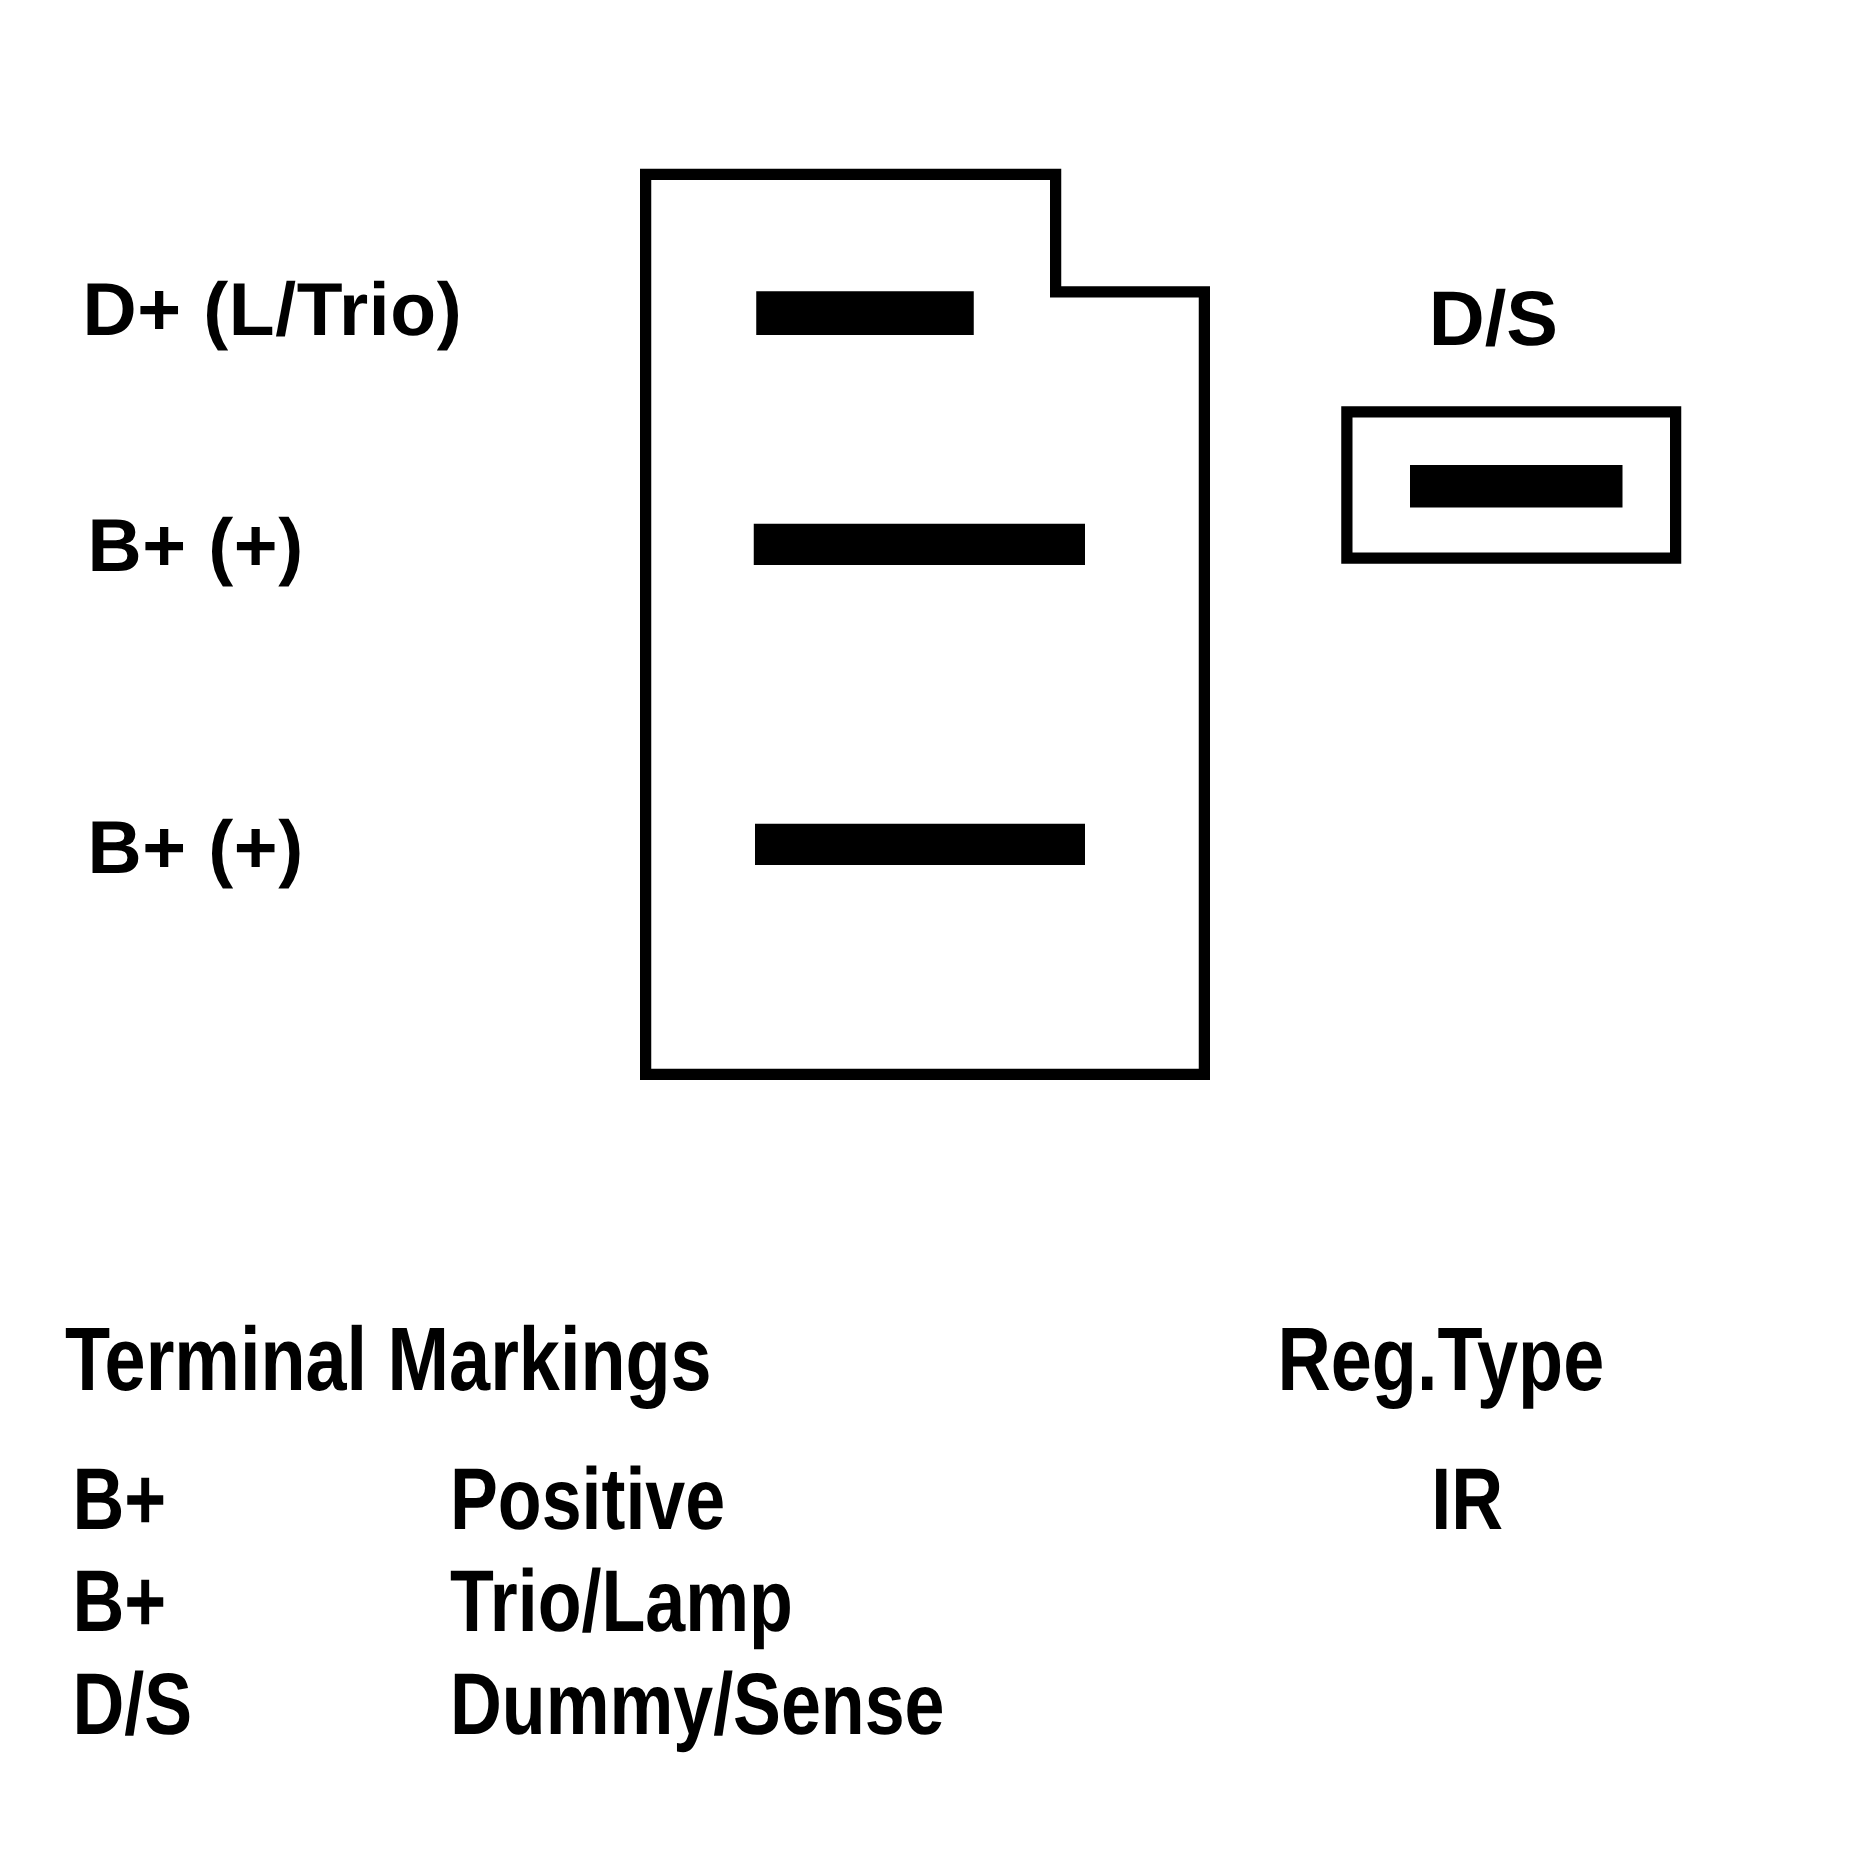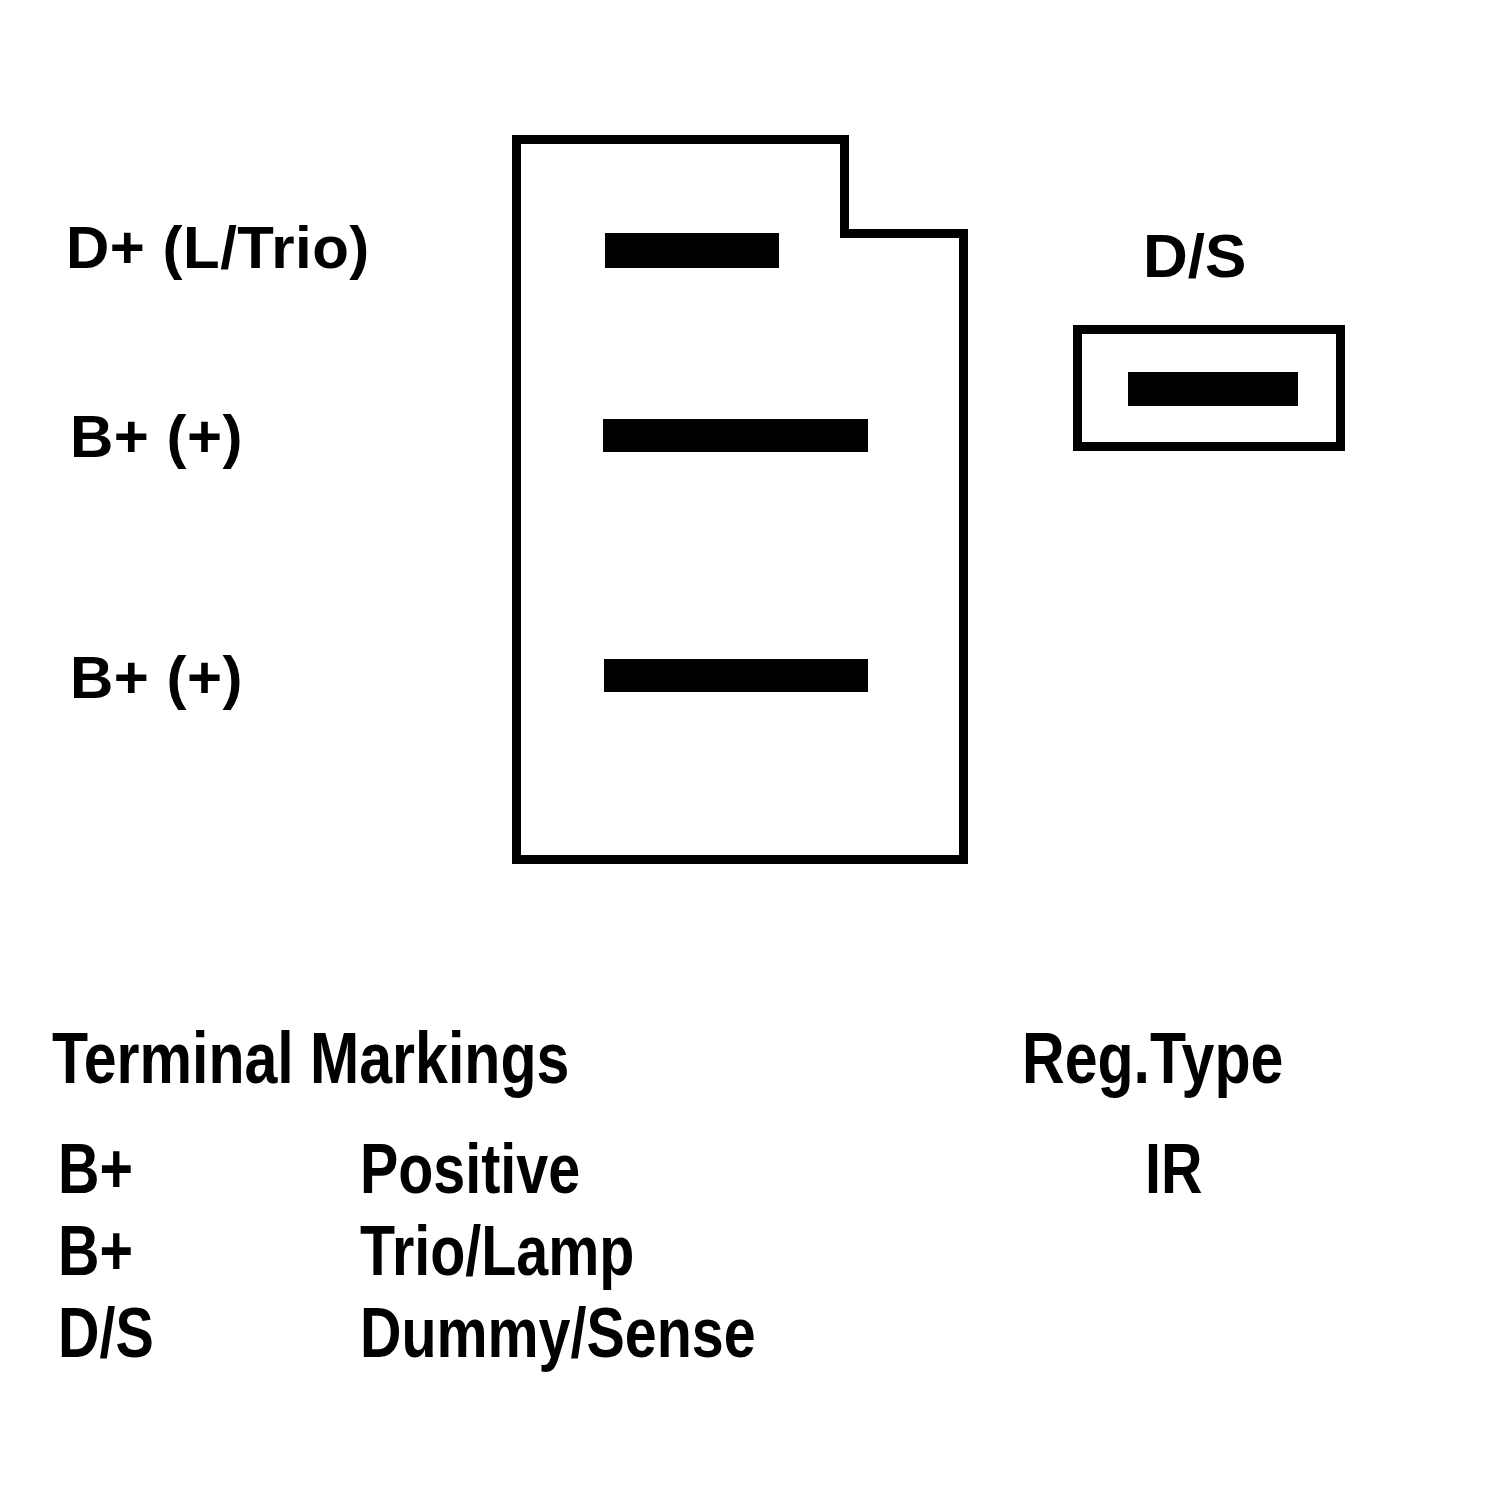--- a/index.html
+++ b/index.html
@@ -86,21 +86,21 @@
     background: #000;
   }
   #terminal-bar-1 { left: 605px; top: 233px; width: 174px; height: 35px; }
   #terminal-bar-2 { left: 603px; top: 419px; width: 265px; height: 33px; }
   #terminal-bar-3 { left: 604px; top: 659px; width: 264px; height: 33px; }
 
   
   #legend {
     position: absolute;
     left: 0;
-    top: 1008px;
+    top: 1038px;
     width: 1500px;
     height: 380px;
   }
   .legend-heading {
     position: absolute;
     font-family: "Liberation Sans Narrow", "Liberation Sans", sans-serif;
     font-weight: bold;
     font-size: 72px;
     line-height: 1;
     white-space: nowrap;

